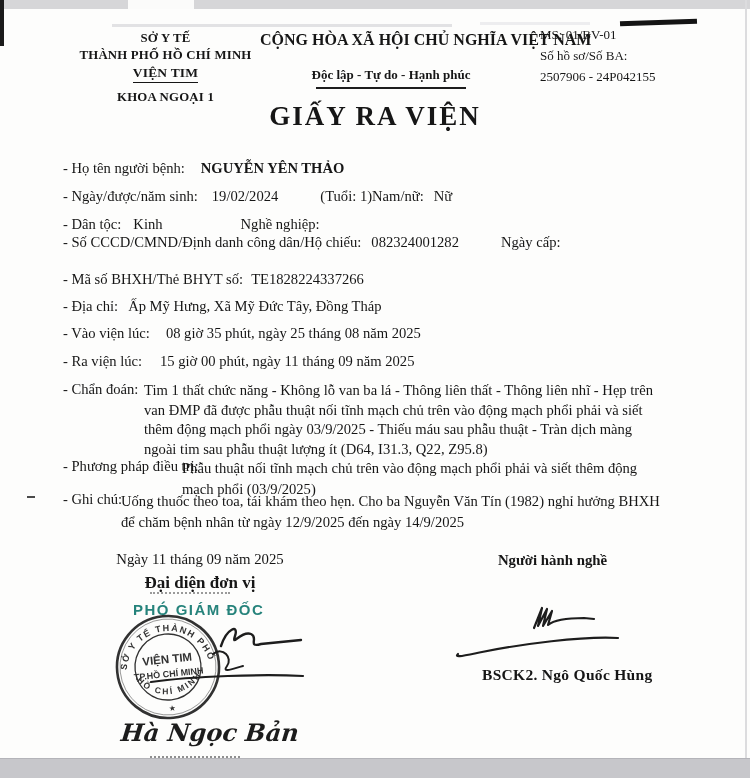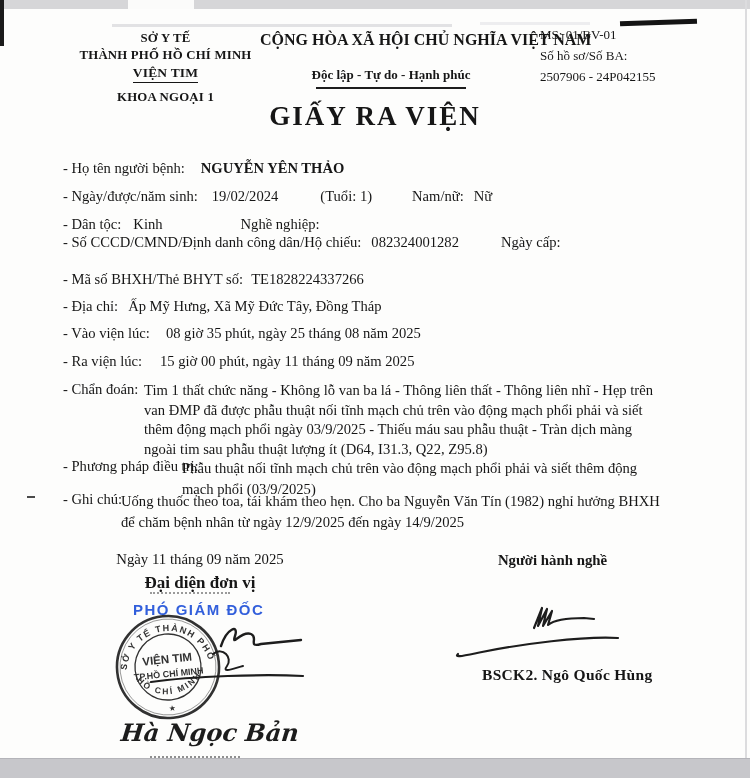--- a/index.html
+++ b/index.html
@@ -34,21 +34,21 @@
 
   
   .row{position:absolute;left:63px;font-size:14.6px;white-space:nowrap;}
   .v-bold{font-weight:bold;}
   .wrapblock{position:absolute;font-size:14.6px;line-height:19.6px;white-space:normal;}
 
   
   .sig-date{position:absolute;left:95px;top:551px;width:210px;text-align:center;font-size:14.8px;}
   .sig-role-l{position:absolute;left:95px;top:573px;width:210px;text-align:center;font-size:17px;font-weight:bold;}
   .stamp-title{position:absolute;left:133px;top:601px;font-family:"Liberation Sans",sans-serif;
-               font-size:15px;font-weight:bold;letter-spacing:1.5px;color:#1d4ed8;opacity:.9;}
+               font-size:15px;font-weight:bold;letter-spacing:1.5px;color:#0f766e;opacity:.9;}
   .stamp-title-dash{position:absolute;left:150px;top:592px;width:80px;border-top:2px dotted #9a9a9a;}
   .stamp-svg{position:absolute;left:112px;top:611px;transform:rotate(-6deg);}
   .sig-left-svg{position:absolute;left:143px;top:616px;}
   .signer-left{position:absolute;left:120px;top:718px;width:180px;text-align:center;
                font-family:"DejaVu Serif",serif;font-style:italic;font-weight:bold;
                font-size:24px;transform:skewX(-6deg);color:#1c1c1c;}
   .signer-left-dots{position:absolute;left:150px;top:756px;width:90px;border-top:2px dotted #8f8f8f;}
 
   .sig-role-r{position:absolute;left:440px;top:551px;width:225px;text-align:center;
               font-size:14.8px;font-weight:bold;line-height:19px;}
@@ -89,21 +89,21 @@
     <div>2507906 - 24P042155</div>
   </div>
 
   <div class="doc-title">GIẤY RA VIỆN</div>
 
   <div class="row" style="top:160px;">
     <span>- Họ tên người bệnh:</span><span class="v-bold" style="margin-left:16px;">NGUYỄN YÊN THẢO</span>
   </div>
 
   <div class="row" style="top:188px;">
-    <span>- Ngày/được/năm sinh:</span><span style="margin-left:14px;">19/02/2024</span><span style="margin-left:42px;">(Tuổi: 1)</span><span style="margin-left:40px;">Nam/nữ:</span><span style="margin-left:10px;">Nữ</span>
+    <span>- Ngày/được/năm sinh:</span><span style="margin-left:14px;">19/02/2024</span><span style="margin-left:42px;">(Tuổi: 1)</span><span style="">Nam/nữ:</span><span style="margin-left:10px;">Nữ</span>
   </div>
 
   <div class="row" style="top:216px;">
     <span>- Dân tộc:</span><span style="margin-left:12px;">Kinh</span><span style="margin-left:78px;">Nghề nghiệp:</span>
   </div>
 
   <div class="row" style="top:234px;">
     <span>- Số CCCD/CMND/Định danh công dân/Hộ chiếu:</span><span style="margin-left:10px;">082324001282</span><span style="margin-left:42px;">Ngày cấp:</span>
   </div>
 

